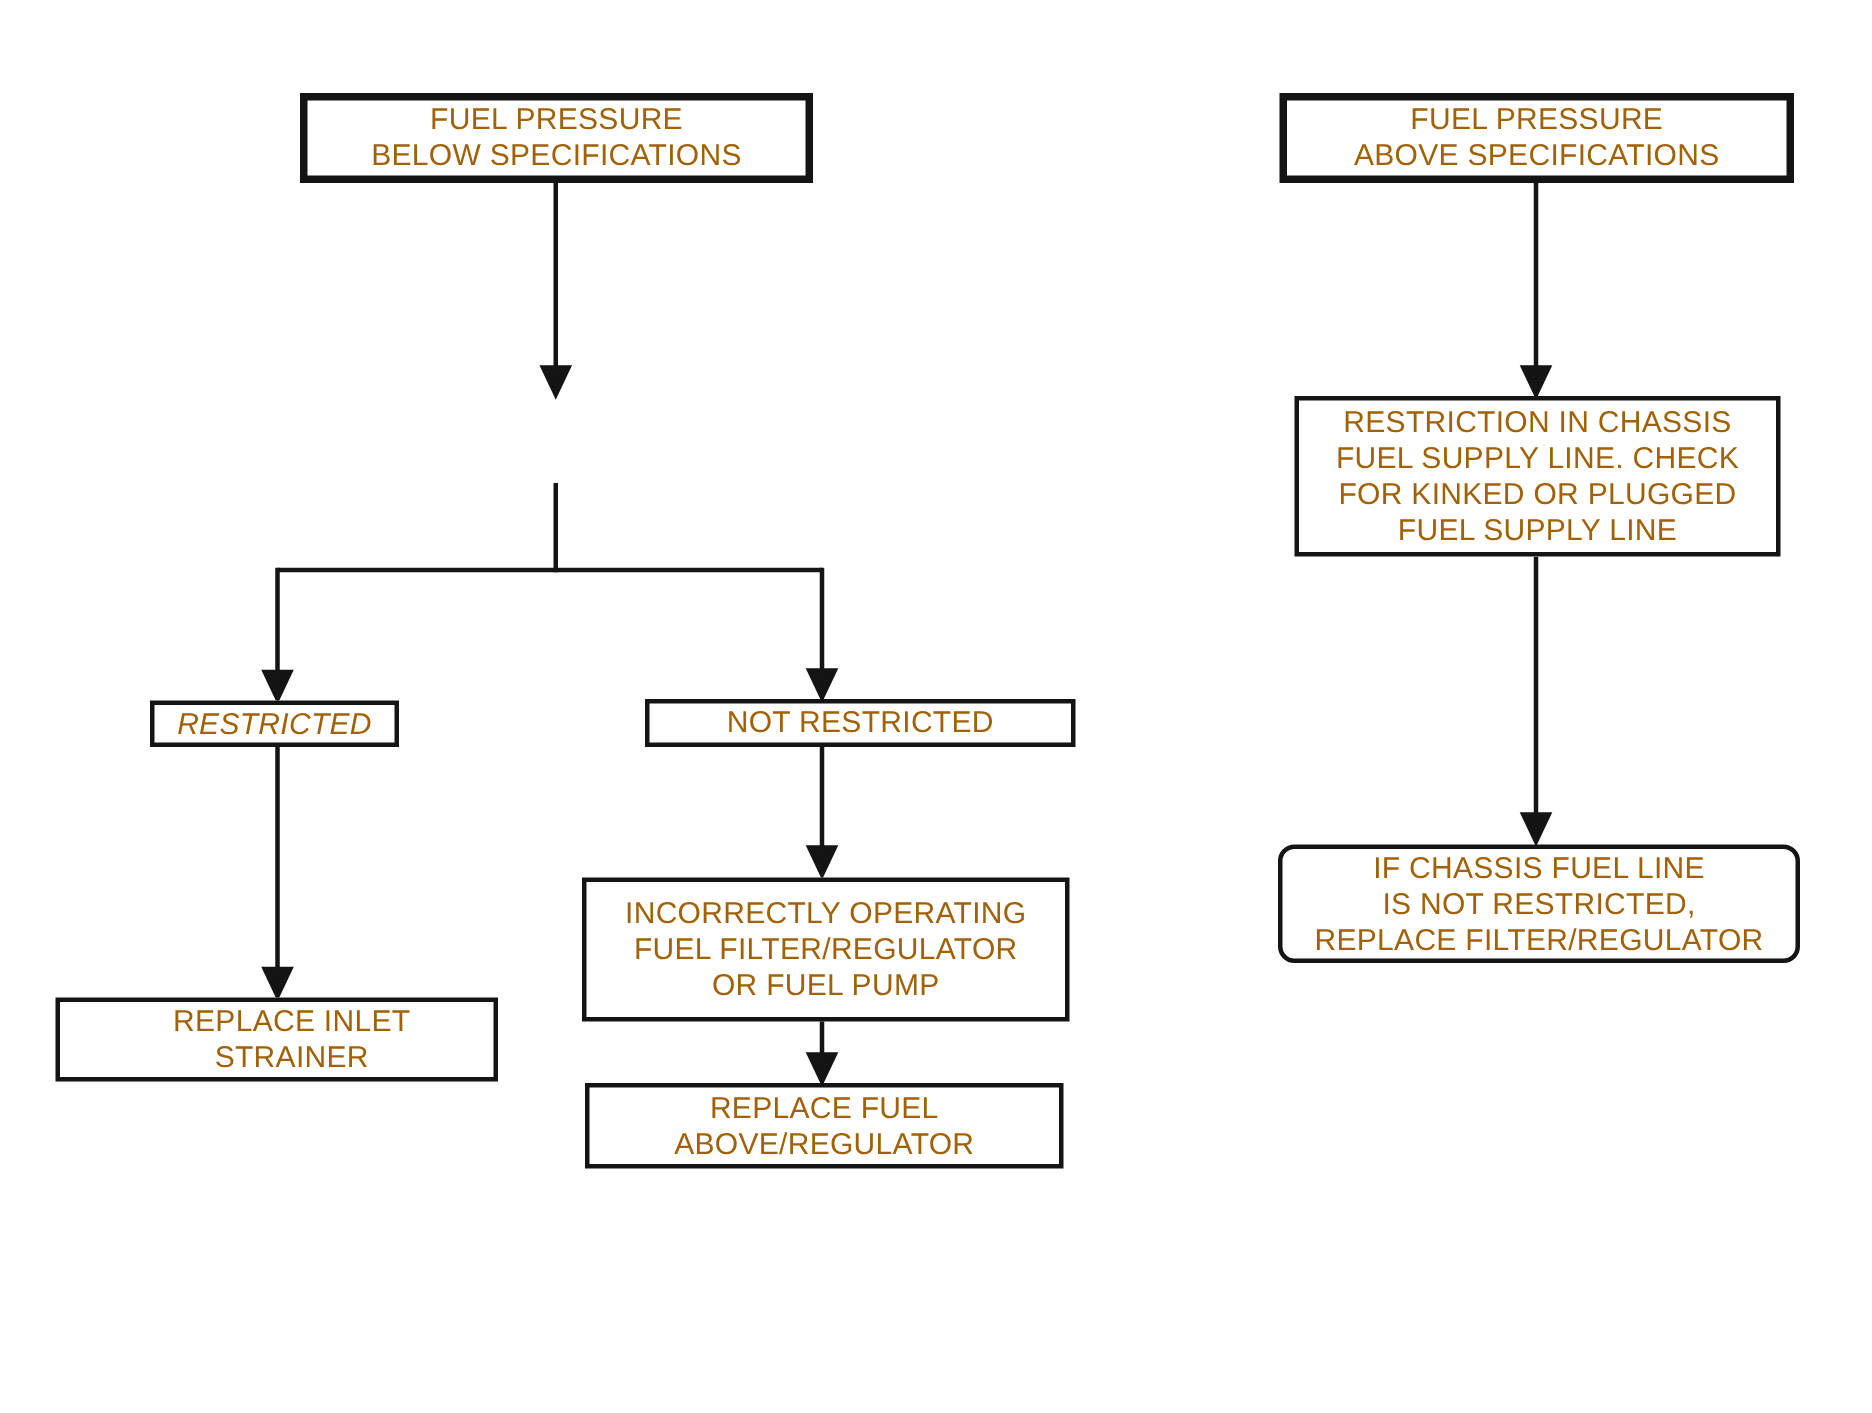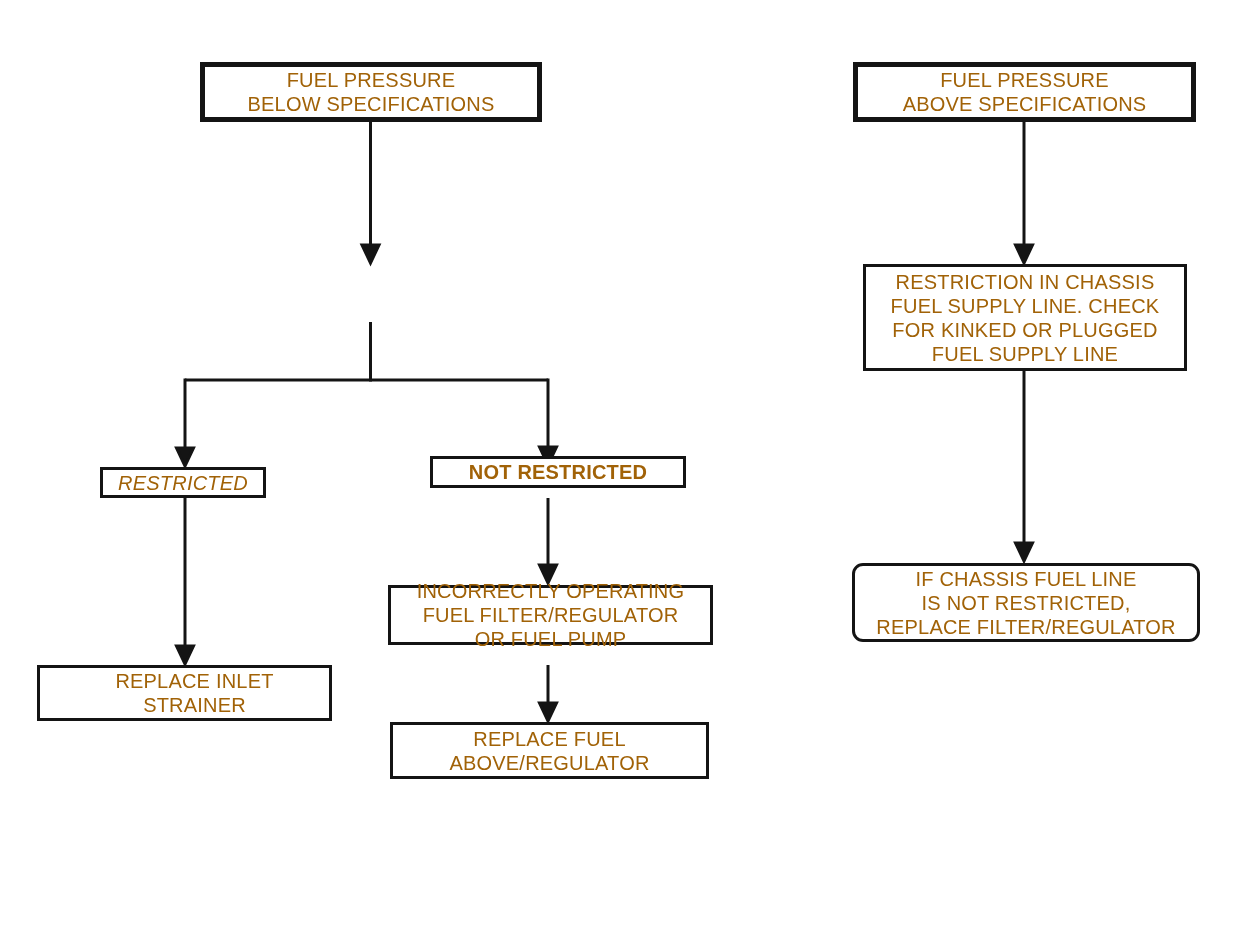--- a/index.html
+++ b/index.html
@@ -78,26 +78,26 @@
       <polygon points="1015.5,543 1032.5,543 1024,561"></polygon>
     </g>
   </svg>
 
   <div class="node thick" style="left:200px; top:62px; width:342px; height:60px;">FUEL PRESSURE
 BELOW SPECIFICATIONS</div>
 
 
   <div class="node" style="left:100px; top:467px; width:166px; height:31px;font-style:italic;">RESTRICTED</div>
 
-  <div class="node" style="left:430px; top:456px; width:256px; height:32px;font-weight:bold;">NOT RESTRICTED</div>
+  <div class="node" style="left:430px; top:466px; width:287px; height:32px;">NOT RESTRICTED</div>
 
   <div class="node" style="left:37px; top:665px; width:295px; height:56px;padding-left:20px;">REPLACE INLET
 STRAINER</div>
 
-  <div class="node" style="left:388px; top:585px; width:325px; height:60px;">INCORRECTLY OPERATING
+  <div class="node" style="left:388px; top:585px; width:325px; height:96px;">INCORRECTLY OPERATING
 FUEL FILTER/REGULATOR
 OR FUEL PUMP</div>
 
   <div class="node" style="left:390px; top:722px; width:319px; height:57px;">REPLACE FUEL
 ABOVE/REGULATOR</div>
 
   <div class="node thick" style="left:853px; top:62px; width:343px; height:60px;">FUEL PRESSURE
 ABOVE SPECIFICATIONS</div>
 
   <div class="node" style="left:863px; top:264px; width:324px; height:107px;">RESTRICTION IN CHASSIS

